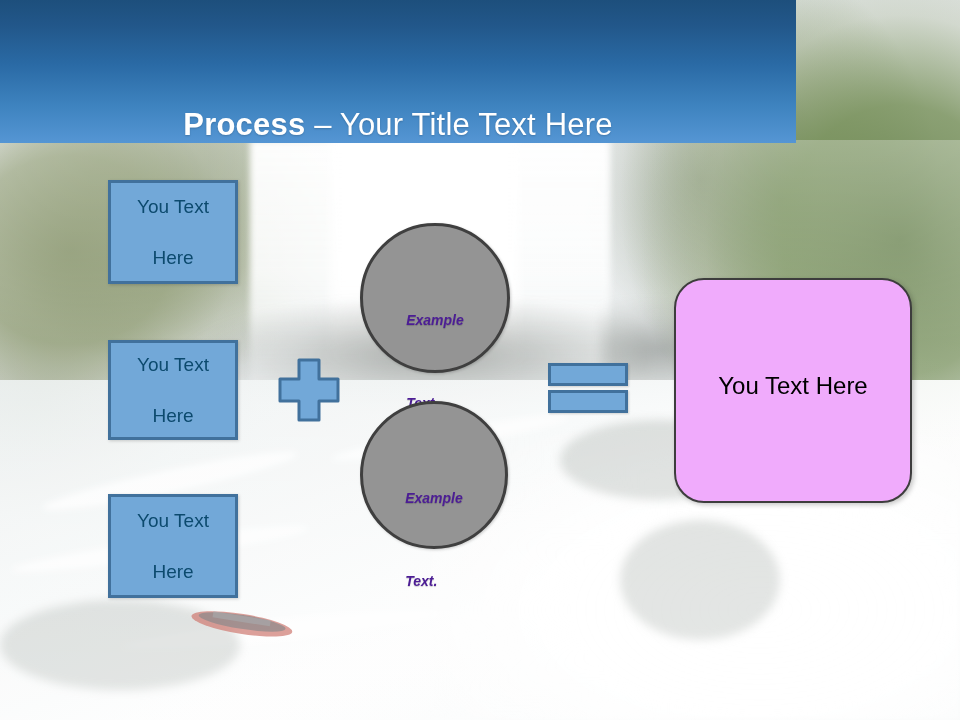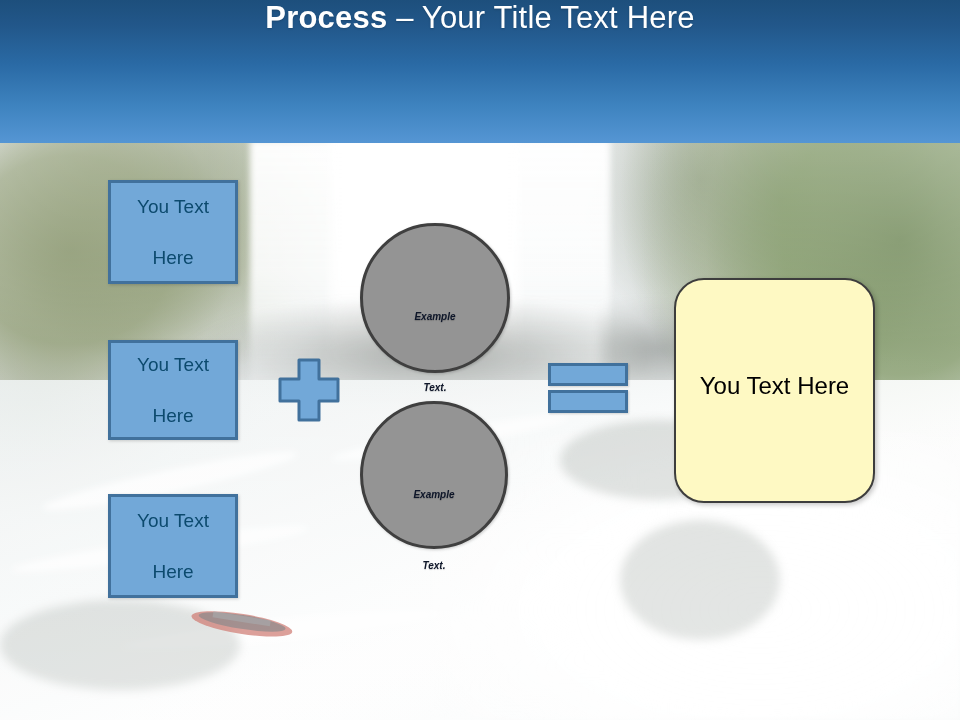--- a/index.html
+++ b/index.html
@@ -71,23 +71,23 @@
     position:absolute;left:190px;top:610px;width:105px;height:26px;
     transform:rotate(9deg);
   }
   .bg-haze{
     position:absolute;left:0;top:140px;width:960px;height:580px;
     background:linear-gradient(to bottom, rgba(255,255,255,.28) 0%, rgba(255,255,255,.12) 35%, rgba(255,255,255,.3) 100%);
   }
 
   
   .header{
-    position:absolute;left:0;top:0;width:960px;height:143px;
+    position:absolute;left:0;top:0;width:796px;height:143px;
     background:linear-gradient(to bottom,#1d4f7c 0%,#22578a 18%,#2a6aa5 45%,#3f84c0 75%,#5596d4 100%);
-    display:flex;align-items:flex-start;justify-content:center;
+    display:flex;align-items:flex-end;justify-content:center;
   }
   .title{
     color:#ffffff;font-size:31px;letter-spacing:.2px;white-space:nowrap;
     text-shadow:0 1px 2px rgba(0,0,0,.18);
   }
   .title .t-bold{font-weight:bold;}
   .title .t-reg{font-weight:normal;}
 
   
   .bbox{
@@ -105,39 +105,39 @@
   .plus{position:absolute;left:276px;top:358px;width:66px;height:64px;}
   .plus svg{display:block;}
 
   
   .circ{
     position:absolute;border-radius:50%;background:#949494;border:3px solid #3f3f3f;
     box-sizing:border-box;display:flex;align-items:flex-start;justify-content:center;
     box-shadow:1px 1px 3px rgba(0,0,0,.2);
   }
   .circ span{
-    display:block;color:#0f172a;font-weight:bold;font-style:italic;
-    font-size:10px;line-height:1.45;text-align:center;margin-top:42px;
+    display:block;color:#4c1d95;font-weight:bold;font-style:italic;
+    font-size:14px;line-height:1.45;margin-top:42px;
     text-shadow:0 1px 1px rgba(0,0,0,.18);
   }
   #circle1{left:360px;top:223px;width:150px;height:150px;}
   #circle2{left:360px;top:401px;width:148px;height:148px;}
 
   
   .eqbar{
     position:absolute;background:#72a8d8;border:3px solid #41719c;box-sizing:border-box;
     box-shadow:1px 1px 2px rgba(0,0,0,.16);
   }
   #eq1{left:548px;top:363px;width:80px;height:23px;}
   #eq2{left:548px;top:390px;width:80px;height:23px;}
 
   
   .result{
-    position:absolute;left:674px;top:278px;width:201px;height:225px;
-    background:#fef9c3;border:2px solid #3d3d3d;border-radius:30px;box-sizing:border-box;
+    position:absolute;left:674px;top:278px;width:238px;height:225px;
+    background:#f0abfc;border:2px solid #3d3d3d;border-radius:30px;box-sizing:border-box;
     display:flex;align-items:center;justify-content:center;
     box-shadow:2px 2px 5px rgba(0,0,0,.22);
   }
   .result span{
     color:#000000;font-size:24px;white-space:nowrap;margin-bottom:10px;
   }
 </style>
 </head>
 <body>
 

